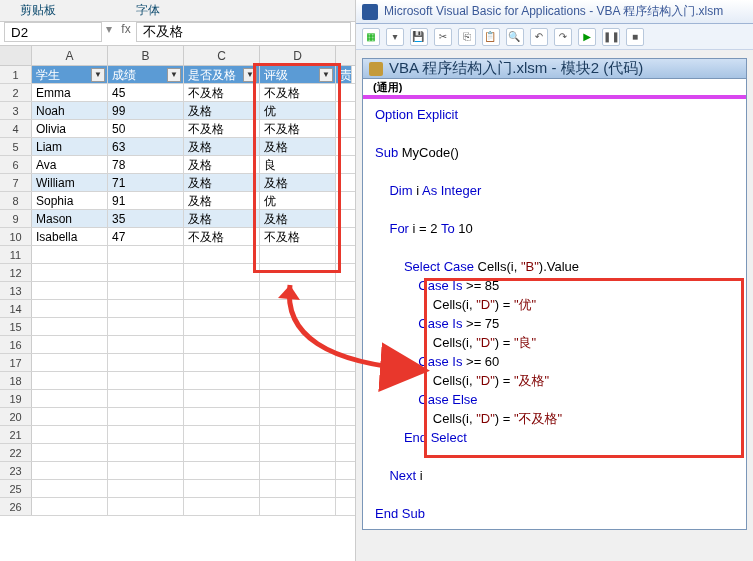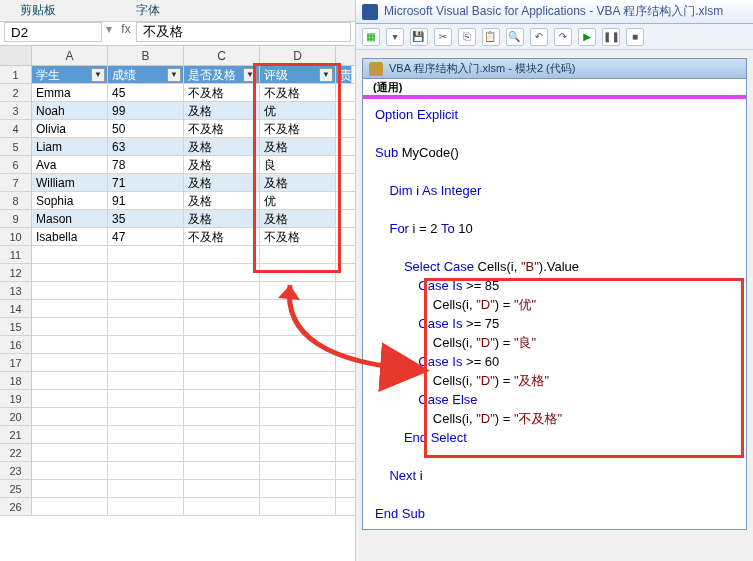--- a/index.html
+++ b/index.html
@@ -26,21 +26,21 @@
 .vba{position:absolute;left:356px;top:0;width:397px;height:561px;background:#f0f0f0}
 .vba-title{height:24px;background:linear-gradient(#fff,#e4ecf7);border-bottom:1px solid #9fb4d4;display:flex;align-items:center;padding:0 6px;gap:6px;color:#3b5998;font-size:12px}
 .vba-icon{width:16px;height:16px;background:#2b579a;border-radius:2px;display:inline-block}
 .vba-menu{height:22px;background:#eef3fa;border-bottom:1px solid #c8d4e8;display:flex;align-items:center;padding:0 6px;gap:10px;color:#333;font-size:12px}
 .vba-toolbar{height:26px;background:#eef3fa;border-bottom:1px solid #c8d4e8;display:flex;align-items:center;padding:0 6px;gap:6px}
 .tb{width:18px;height:18px;border:1px solid #b8c8dc;background:#fff;border-radius:2px;font-size:10px;line-height:16px;text-align:center;color:#555}
 .tb.green{color:#0a0}
 .tb.blue{color:#06c}
 .tb.play{color:#090}
 .code-win{margin:8px 6px;border:1px solid #7a96b8;background:#fff}
-.code-title{height:20px;background:linear-gradient(#cfe0f4,#a8c4e4);border-bottom:1px solid #7a96b8;display:flex;align-items:center;padding:0 6px;gap:6px;font-size:11px;color:#1a3a5c}
+.code-title{height:20px;background:linear-gradient(#cfe0f4,#a8c4e4);border-bottom:1px solid #7a96b8;display:flex;align-items:center;padding:0 6px;gap:6px;font-size:15px;color:#1a3a5c}
 .code-sub{height:20px;border-bottom:4px solid #d946ef;padding:0 10px;font-size:11px;display:flex;align-items:center}
 .code-body{padding:6px 12px;font-family:Consolas,monospace;font-size:13px;line-height:19px;white-space:pre;color:#000}
 .kw{color:#0000cc}
 .str{color:#800000}
 .num-r{text-align:left}
 </style>
 </head>
 <body>
 
 <div class="excel">

